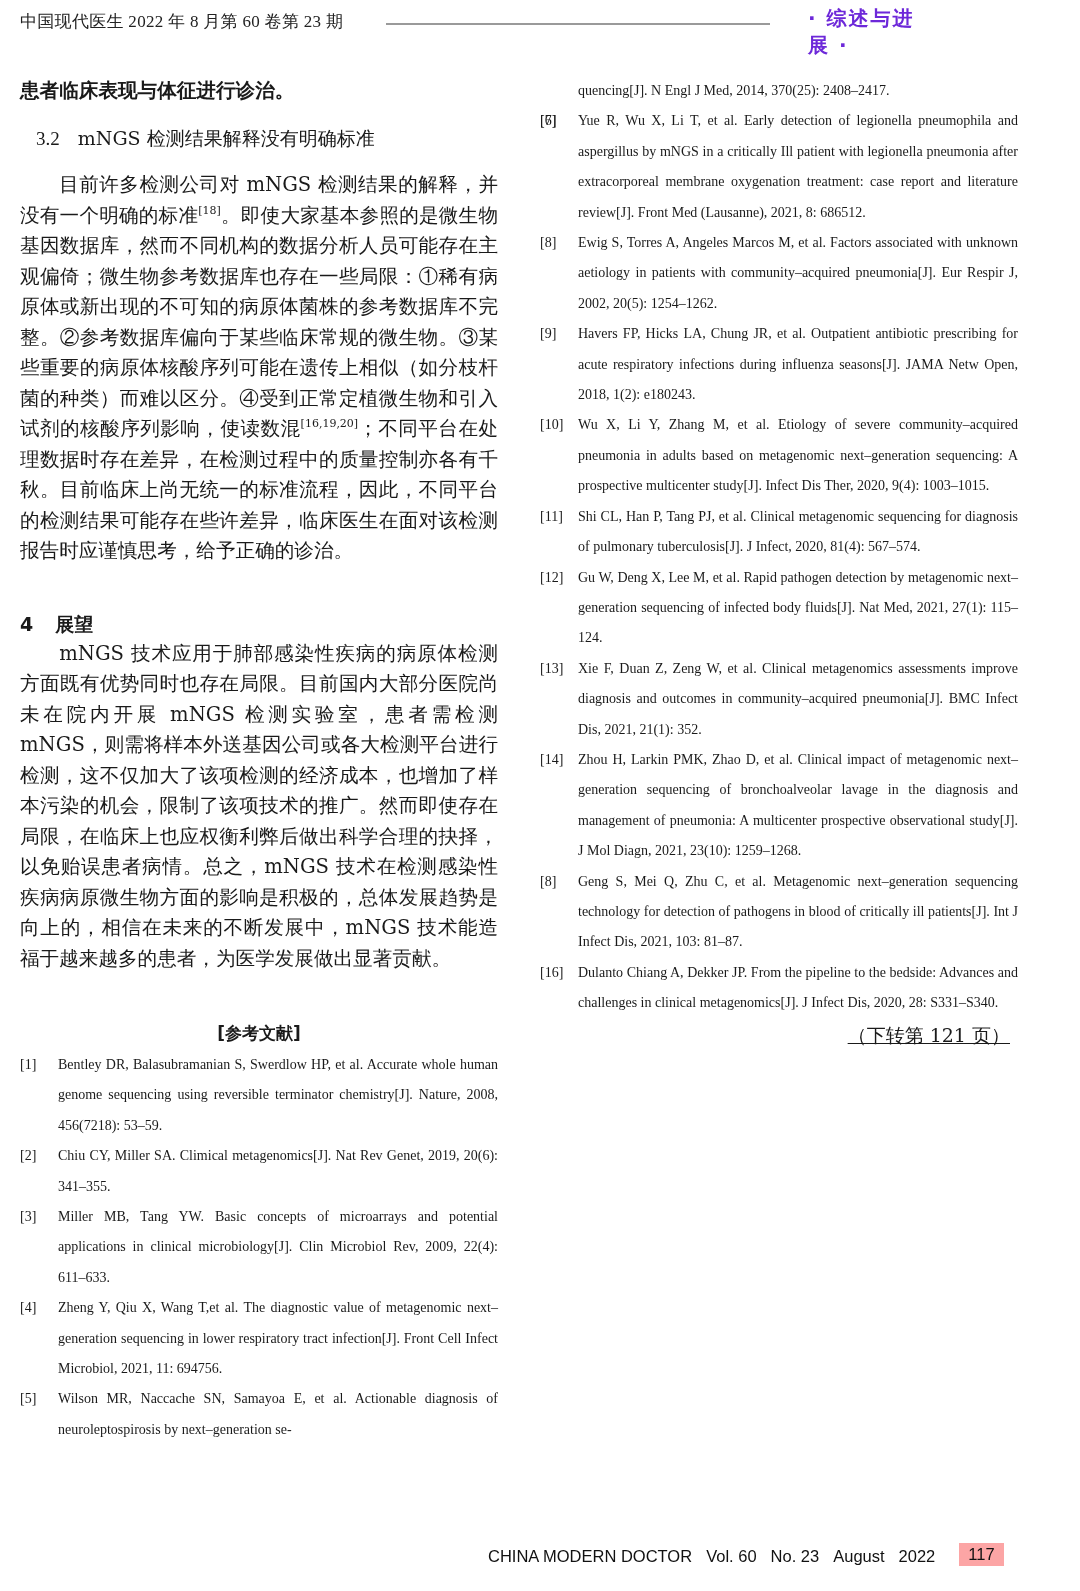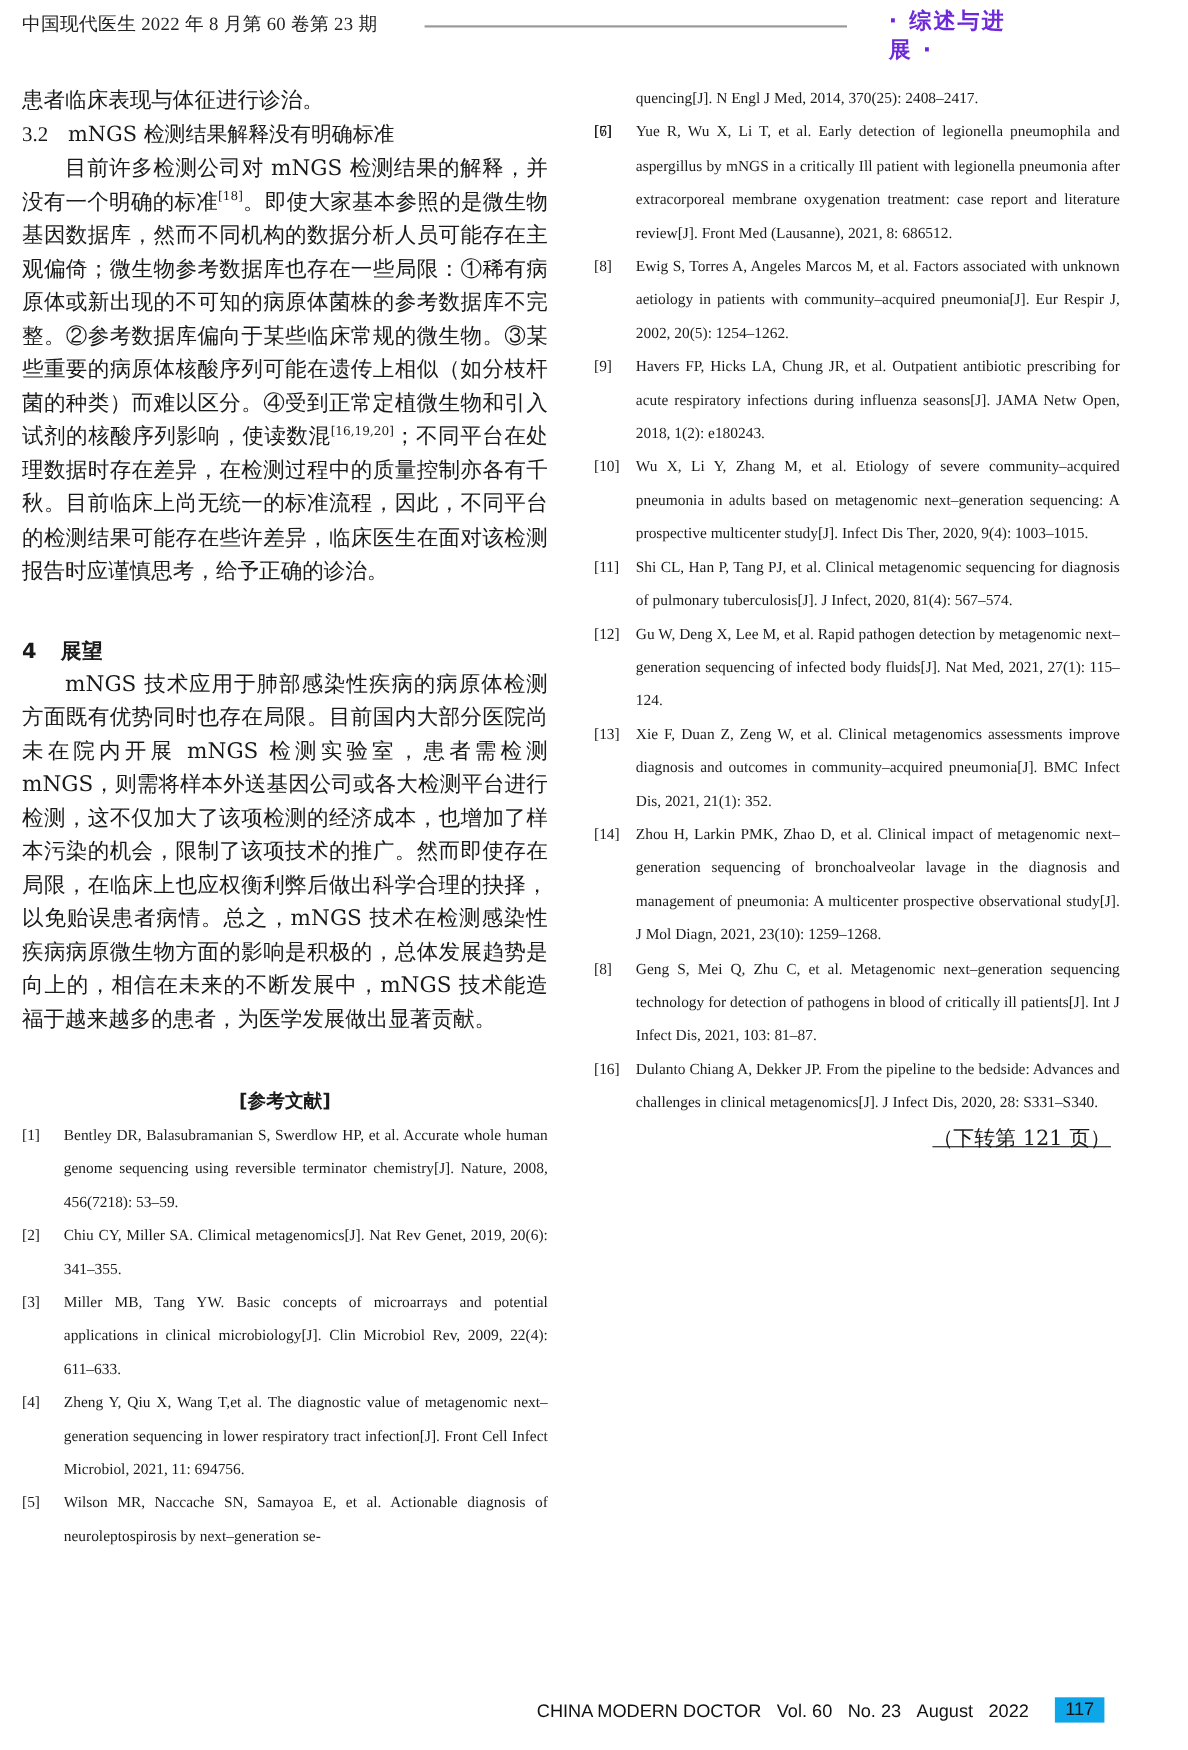--- a/index.html
+++ b/index.html
@@ -17,22 +17,22 @@
     position: absolute; left: 808px; top: 5px; font-size: 20px; font-weight: bold;
     font-family: "DejaVu Sans", "Liberation Sans", sans-serif; color: #6d28d9; letter-spacing: 2px;
   }
 
   .col { position: absolute; top: 76px; }
   .col-left { left: 20px; width: 478px; }
   .col-right { left: 540px; width: 478px; }
 
   .body-text { font-size: 19.6px; line-height: 30.5px; text-align: justify; }
   .body-text p { margin: 0; text-indent: 2em; }
-  .body-text p.noindent { text-indent: 0; }
-  .sub-heading { font-size: 19px; line-height: 30.5px; margin: 0; }
+  .body-text p.noindent { text-indent: 0; font-weight: bold; }
+  .sub-heading { font-size: 19px; line-height: 30.5px; margin: 16px; }
   .sub-heading .num { font-family: "Liberation Serif", serif; margin-right: 18px; }
   .sec-heading {
     font-size: 19px; font-weight: bold; margin: 42px 0 0 0; line-height: 30px;
     font-family: "DejaVu Sans", "Liberation Sans", sans-serif;
   }
   .sec-heading .num { margin-right: 22px; }
   sup { font-size: 11px; vertical-align: 8px; line-height: 0; }
 
   .refs-title {
     text-align: center; font-size: 17px; font-weight: bold; margin: 46px 0 4px 0;
@@ -50,21 +50,21 @@
     text-decoration: underline;
   }
 
   .footer {
     position: absolute; left: 488px; top: 1543px; font-size: 16.5px;
     font-family: "Liberation Sans", "DejaVu Sans", sans-serif; color: #111;
     display: flex; align-items: flex-end;
   }
   .footer span { margin-right: 14px; }
   .footer .pg {
-    background: #0ea5e9; padding: 2px 9px; margin-left: 10px; margin-right: 0;
+    background: #fca5a5; padding: 2px 9px; margin-left: 10px; margin-right: 0;
   }
 </style>
 </head>
 <body>
 
 <div class="header">
   <div class="header-journal">中国现代医生  2022 年 8 月第 60 卷第 23 期</div>
   <div class="header-rule"></div>
   <div class="header-section">· 综述与进展 ·</div>
 </div>

